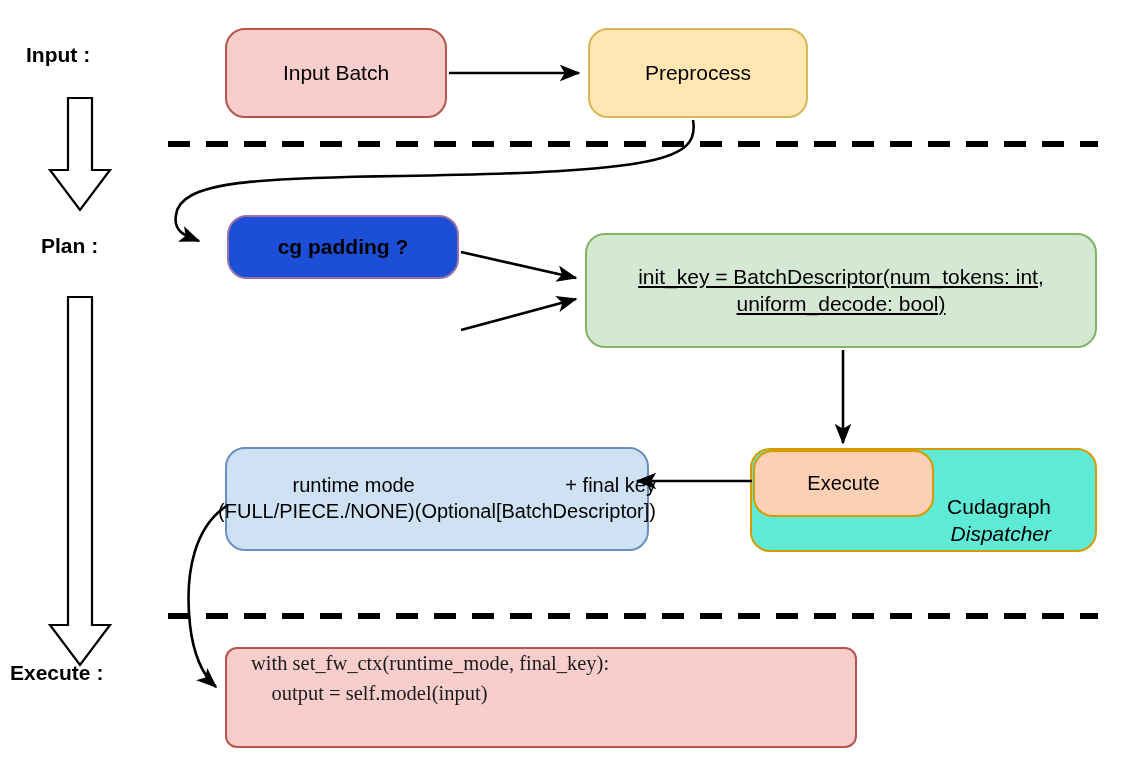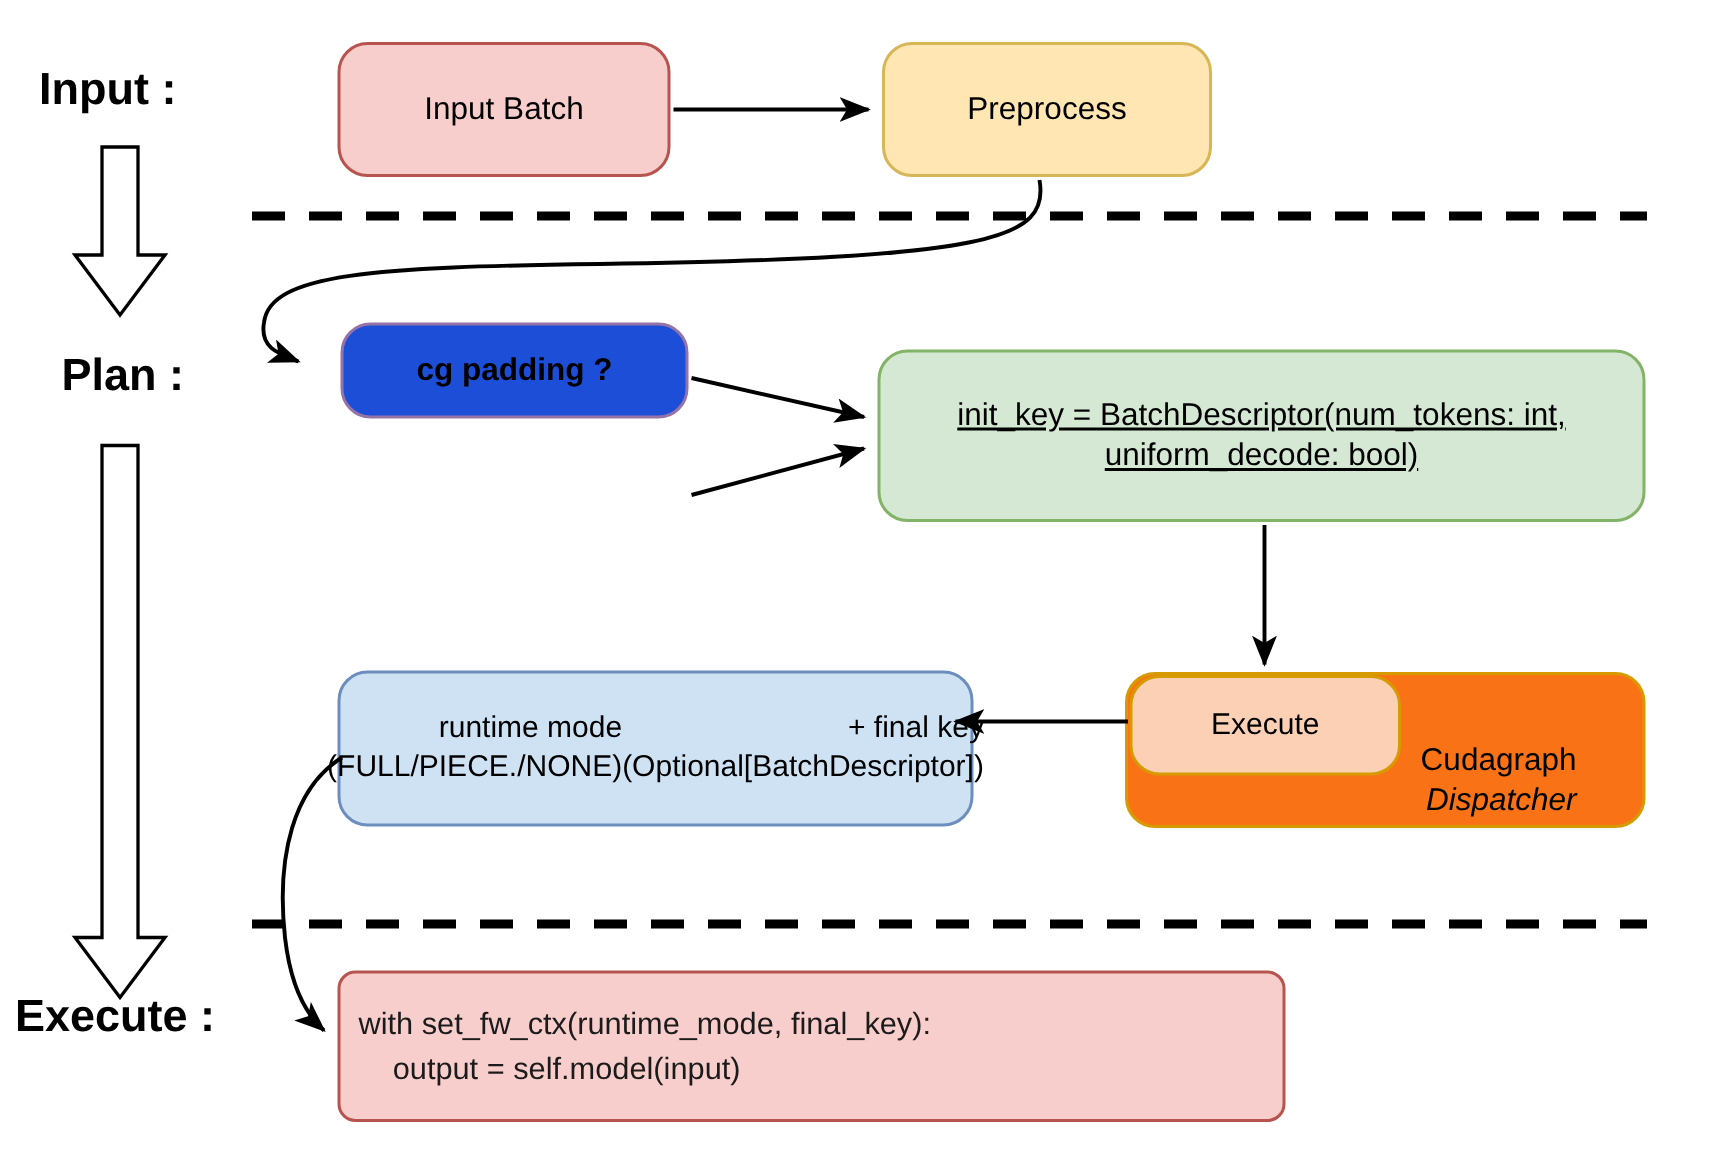--- a/index.html
+++ b/index.html
@@ -14,21 +14,21 @@
     position: relative;
     width: 1142px;
     height: 770px;
     background: #ffffff;
     overflow: hidden;
   }
   .stage-label {
     position: absolute;
     font-family: "Liberation Sans", sans-serif;
     font-weight: bold;
-    font-size: 30px;
+    font-size: 21px;
     color: #000000;
     white-space: nowrap;
   }
   .node {
     position: absolute;
     box-sizing: border-box;
     border-radius: 20px;
     border-width: 2px;
     border-style: solid;
     display: flex;
@@ -57,45 +57,45 @@
   .node.green {
     background: #d5e8d4;
     border-color: #82b366;
     text-decoration: underline;
   }
   .node.blue {
     background: #cfe2f3;
     border-color: #6c8ebf;
   }
   .node.orange-outer {
-    background: #f97316;
+    background: #5eead4;
     border-color: #d79b00;
     align-items: flex-start;
     justify-content: flex-end;
     padding-top: 4px;
     padding-right: 30px;
   }
   .node.orange-inner {
     background: #fbd0b5;
     border-color: #d79b00;
   }
   .code-node {
     position: absolute;
     box-sizing: border-box;
     border-radius: 12px;
     border: 2px solid #b85450;
     background: #f8cecc;
-    font-family: Liberation Sans, sans-serif;
+    font-family: Liberation Serif, serif;
     font-size: 20.5px;
     color: #1b1b1b;
     line-height: 1.45;
     display: flex;
     flex-direction: column;
-    justify-content: center;
-    padding-left: 12px;
+    justify-content: flex-start;
+    padding-left: 24px;
     white-space: pre;
   }
   .code-line { display: block; }
   svg.overlay {
     position: absolute;
     left: 0;
     top: 0;
     width: 1142px;
     height: 770px;
     pointer-events: none;

